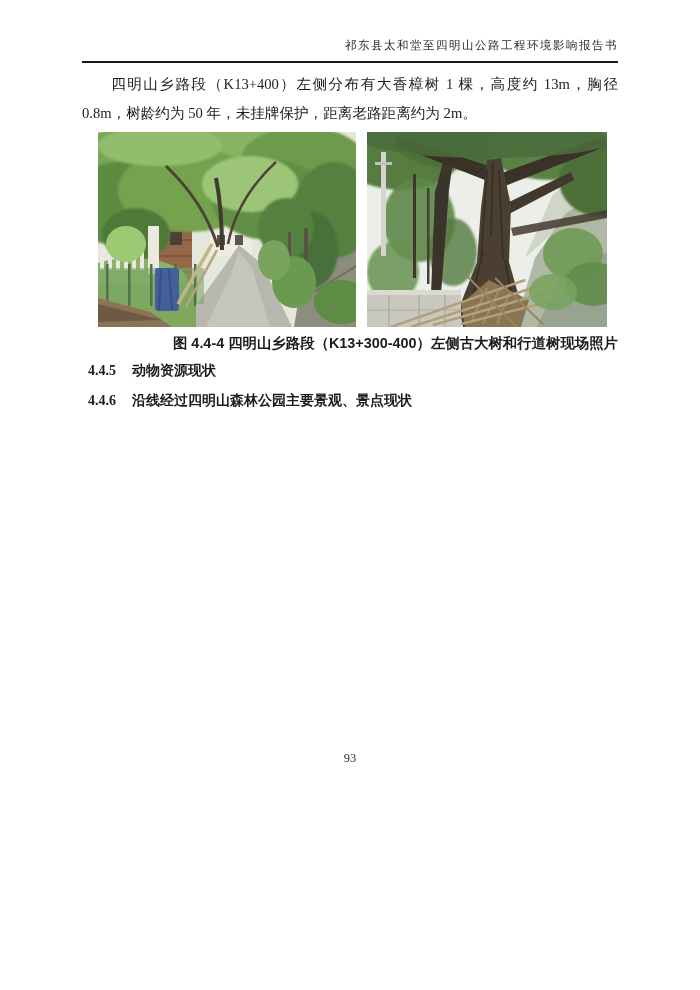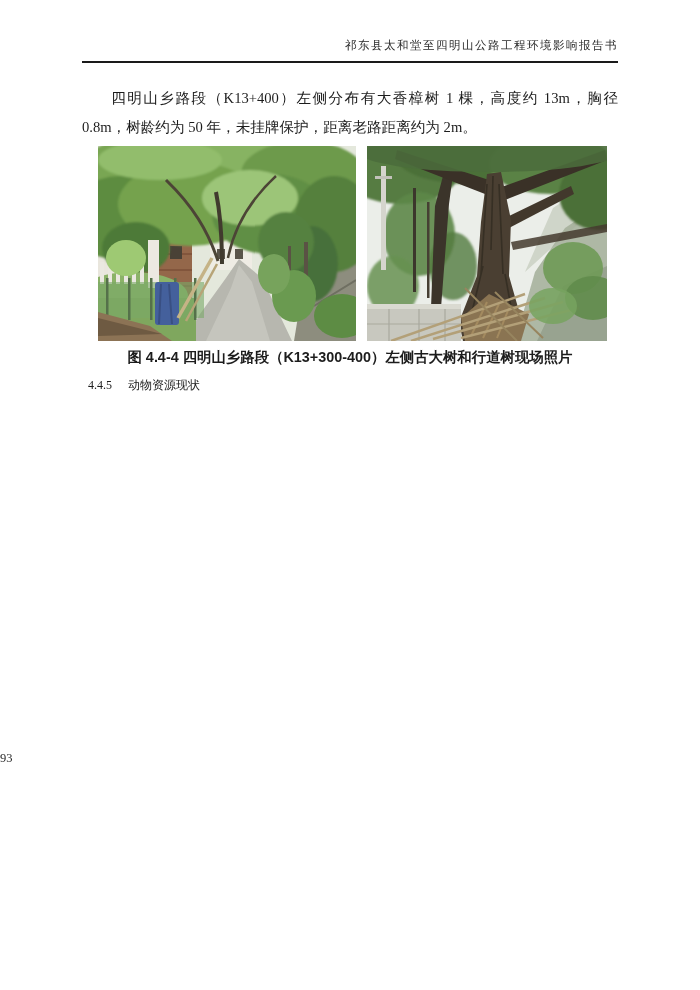--- a/index.html
+++ b/index.html
@@ -10,43 +10,43 @@
   }
   .header-line {
     position:absolute; top:38px; left:82px; width:536px;
     text-align:right; font-size:11.5px; letter-spacing:1.5px; color:#2a2a2a;
   }
   .header-rule {
     position:absolute; top:61px; left:82px; width:536px; height:2px;
     background:#1a1a1a;
   }
   .body-col {
-    position:absolute; top:84px; left:82px; width:536px;
+    position:absolute; top:70px; left:82px; width:536px;
     font-size:14.6px; line-height:29px; text-align:justify;
   }
   .para { margin:0; text-indent:2em; }
   .figure-row {
     display:flex; gap:11px; padding-left:16px; margin-top:4px; margin-bottom:3px;
   }
   .photo { display:block; height:195px; }
   .photo-left { width:258px; }
   .photo-right { width:240px; }
   .figure-caption {
-    text-align:center; font-weight:bold; font-size:14.4px;
+    text-align:right; font-weight:bold; font-size:14.4px;
     text-indent:0; line-height:26px; margin:0;
     font-family:"Liberation Sans","DejaVu Sans",sans-serif;
   }
   .section-heading {
-    margin:0; padding-left:6px; font-size:12px; line-height:30px;
-    font-weight:normal; text-indent:0;
+    margin:0; padding-left:6px; font-size:14px; line-height:30px;
+    font-weight:bold; text-indent:0;
   }
   .section-heading .sec-num { margin-right:16px; }
   .page-number {
     position:absolute; bottom:56px; left:0; width:700px;
-    text-align:left; font-size:12.5px; color:#2a2a2a;
+    text-align:center; font-size:12.5px; color:#2a2a2a;
   }
 </style>
 </head>
 <body>
 
 <div class="page">
 
   <div class="header-line">祁东县太和堂至四明山公路工程环境影响报告书</div>
   <div class="header-rule"></div>
 
@@ -201,19 +201,20 @@
         <ellipse cx="226" cy="152" rx="28" ry="22" fill="#618c4b" opacity="0.9"></ellipse>
         <ellipse cx="186" cy="160" rx="24" ry="18" fill="#77a35f" opacity="0.85"></ellipse>
       </svg>
     </div>
 
     <p class="figure-caption">图 4.4-4 四明山乡路段（K13+300-400）左侧古大树和行道树现场照片</p>
 
     <h3 class="section-heading"><span class="sec-num">4.4.5</span><span>动物资源现状</span></h3>
 
 
+    <h3 class="section-heading"><span class="sec-num">4.4.6</span><span>沿线经过四明山森林公园主要景观、景点现状</span></h3>
 
 
   </div>
 
   <div class="page-number">93</div>
 
 </div>
 
 </body></html>

